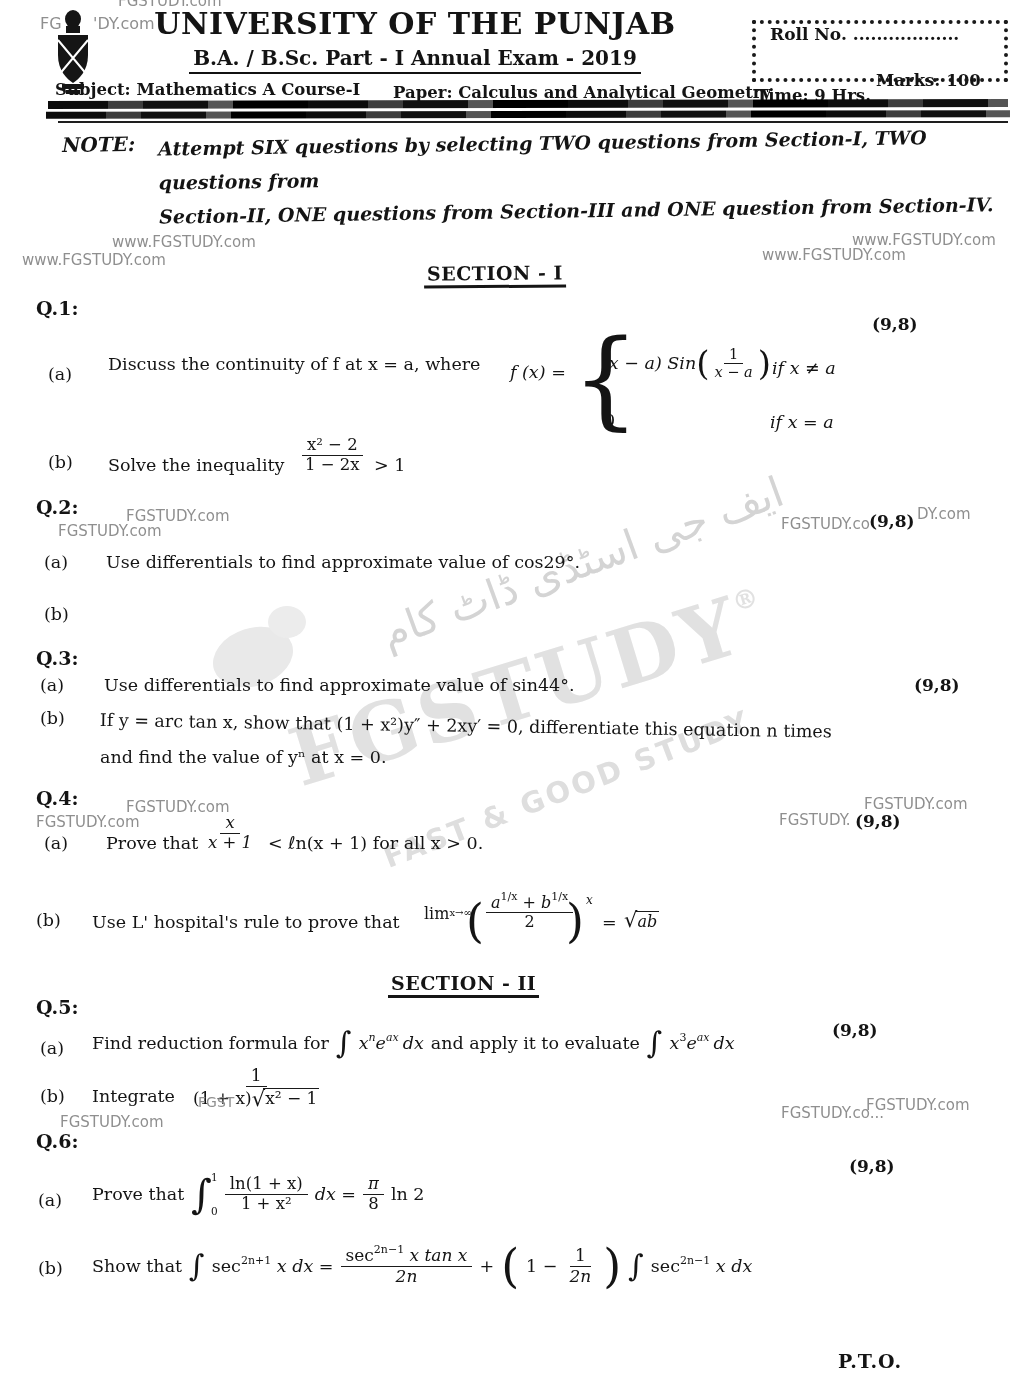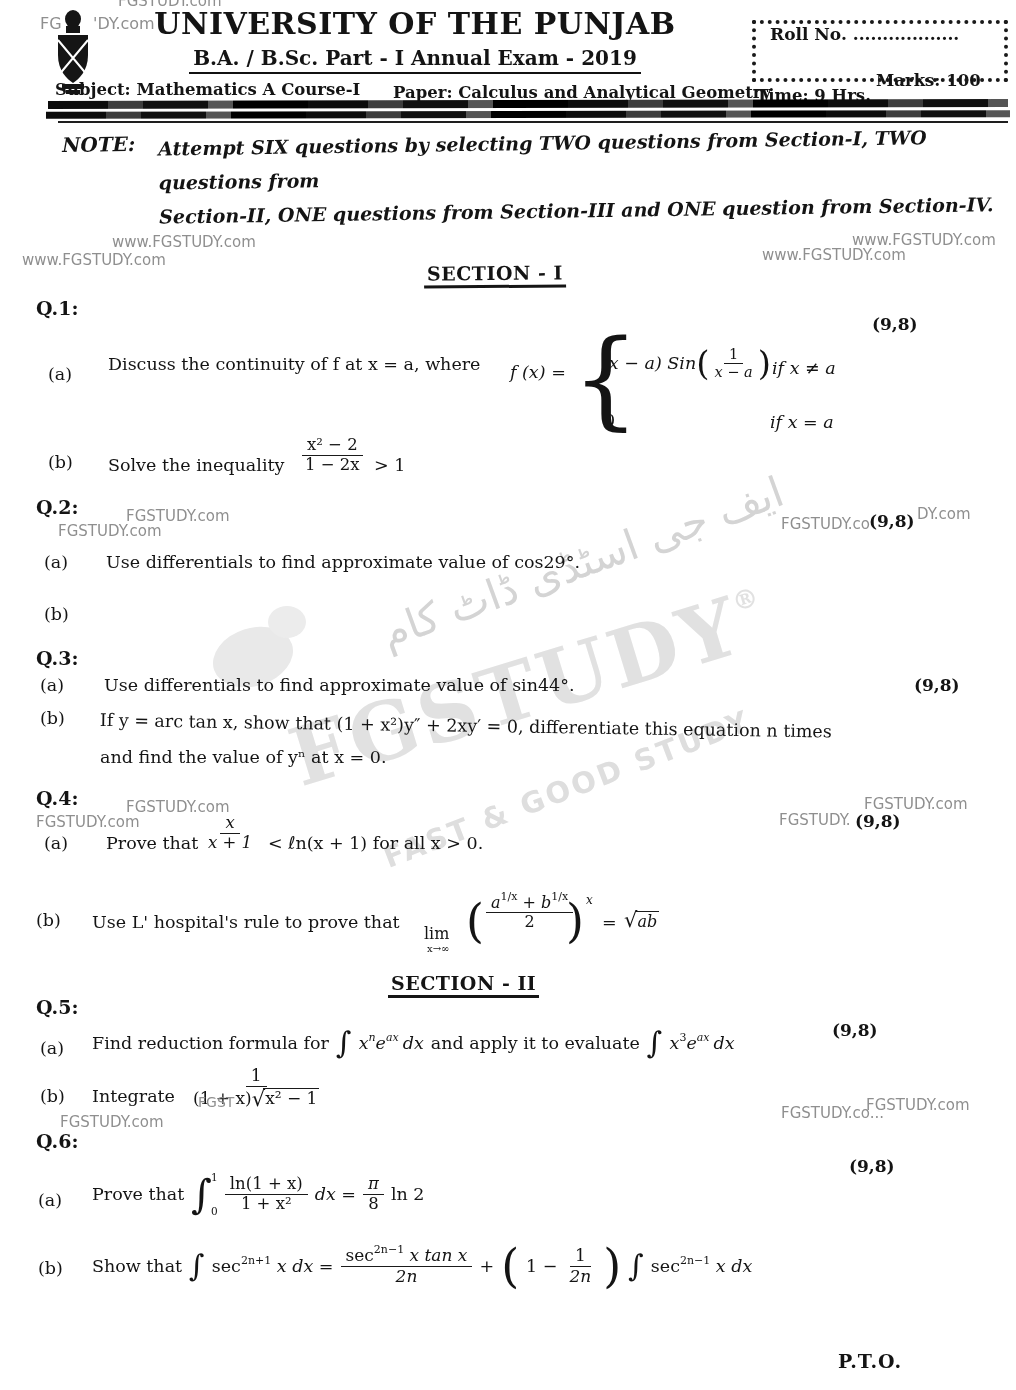--- a/index.html
+++ b/index.html
@@ -83,21 +83,21 @@
   #q3b-l1{left:100px;top:710px;transform:rotate(.9deg);transform-origin:left top;}
   #q3b-l2{left:100px;top:747px;}
   
   #q4{left:36px;top:787px;}
   #q4wm1{left:126px;top:798px;} #q4wm2{left:36px;top:813px;}
   #q4wmr1{left:864px;top:795px;} #q4wm3{left:779px;top:811px;} #q4marks{left:855px;top:811px;}
   #q4a-label{left:44px;top:833px;} #q4a-text{left:106px;top:833px;}
   #q4a-frac{left:203px;top:814px;font-size:16.5px;}
   #q4a-tail{left:268px;top:833px;}
   #q4b-label{left:36px;top:910px;} #q4b-text{left:92px;top:912px;}
-  #q4b-lim{left:424px;top:906px;display:inline-flex;flex-direction:column;align-items:flex-end;line-height:1;margin-top:20px;}
+  #q4b-lim{left:424px;top:906px;display:inline-flex;flex-direction:row;align-items:flex-start;line-height:1;}
   #q4b-lim .limsub{font-size:10px;margin-top:2px;}
   #q4b-p1{left:466px;top:921px;} #q4b-frac{left:486px;top:894px;font-size:16px;}
   #q4b-p2{left:566px;top:921px;} #q4b-outsup{left:586px;top:893px;font-size:12px;}
   #q4b-eq{left:602px;top:912px;} #q4b-sqrt{left:624px;top:908px;} 
   
   #q5{left:36px;top:996px;} #q5marks{left:832px;top:1020px;}
   #q5a-label{left:40px;top:1038px;}
   #q5a-row{left:92px;top:1022px;height:42px;}
   #q5b-label{left:40px;top:1086px;} #q5b-text{left:92px;top:1086px;text-align:right;}
   #q5b-frac{left:188px;top:1066px;font-size:17px;}

